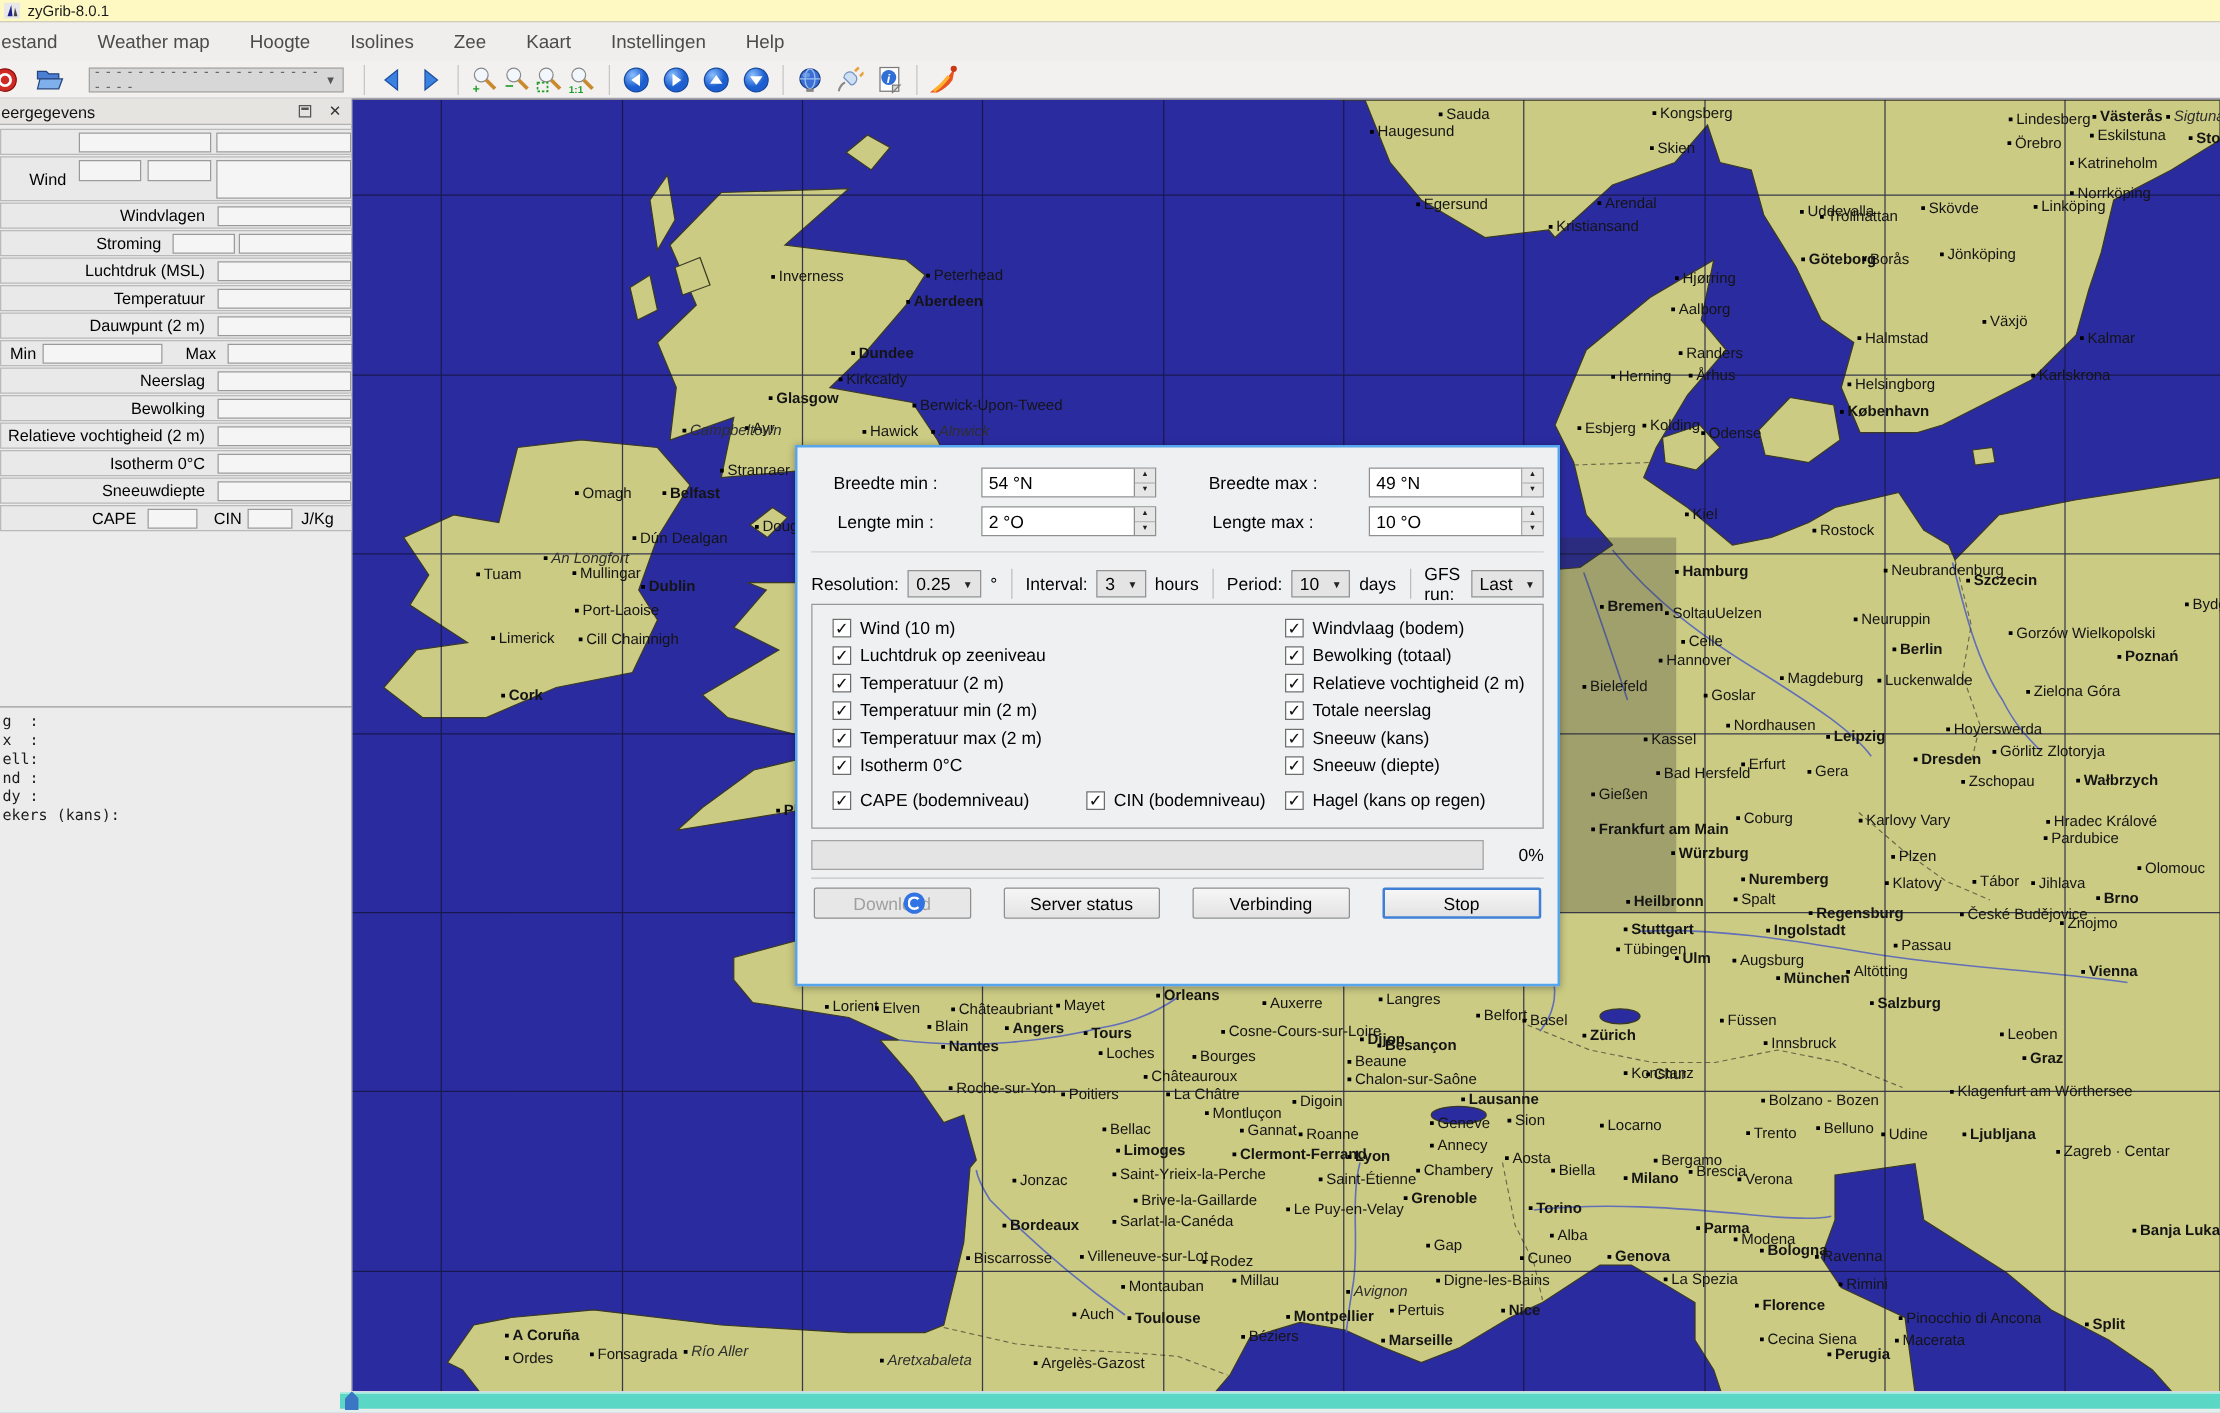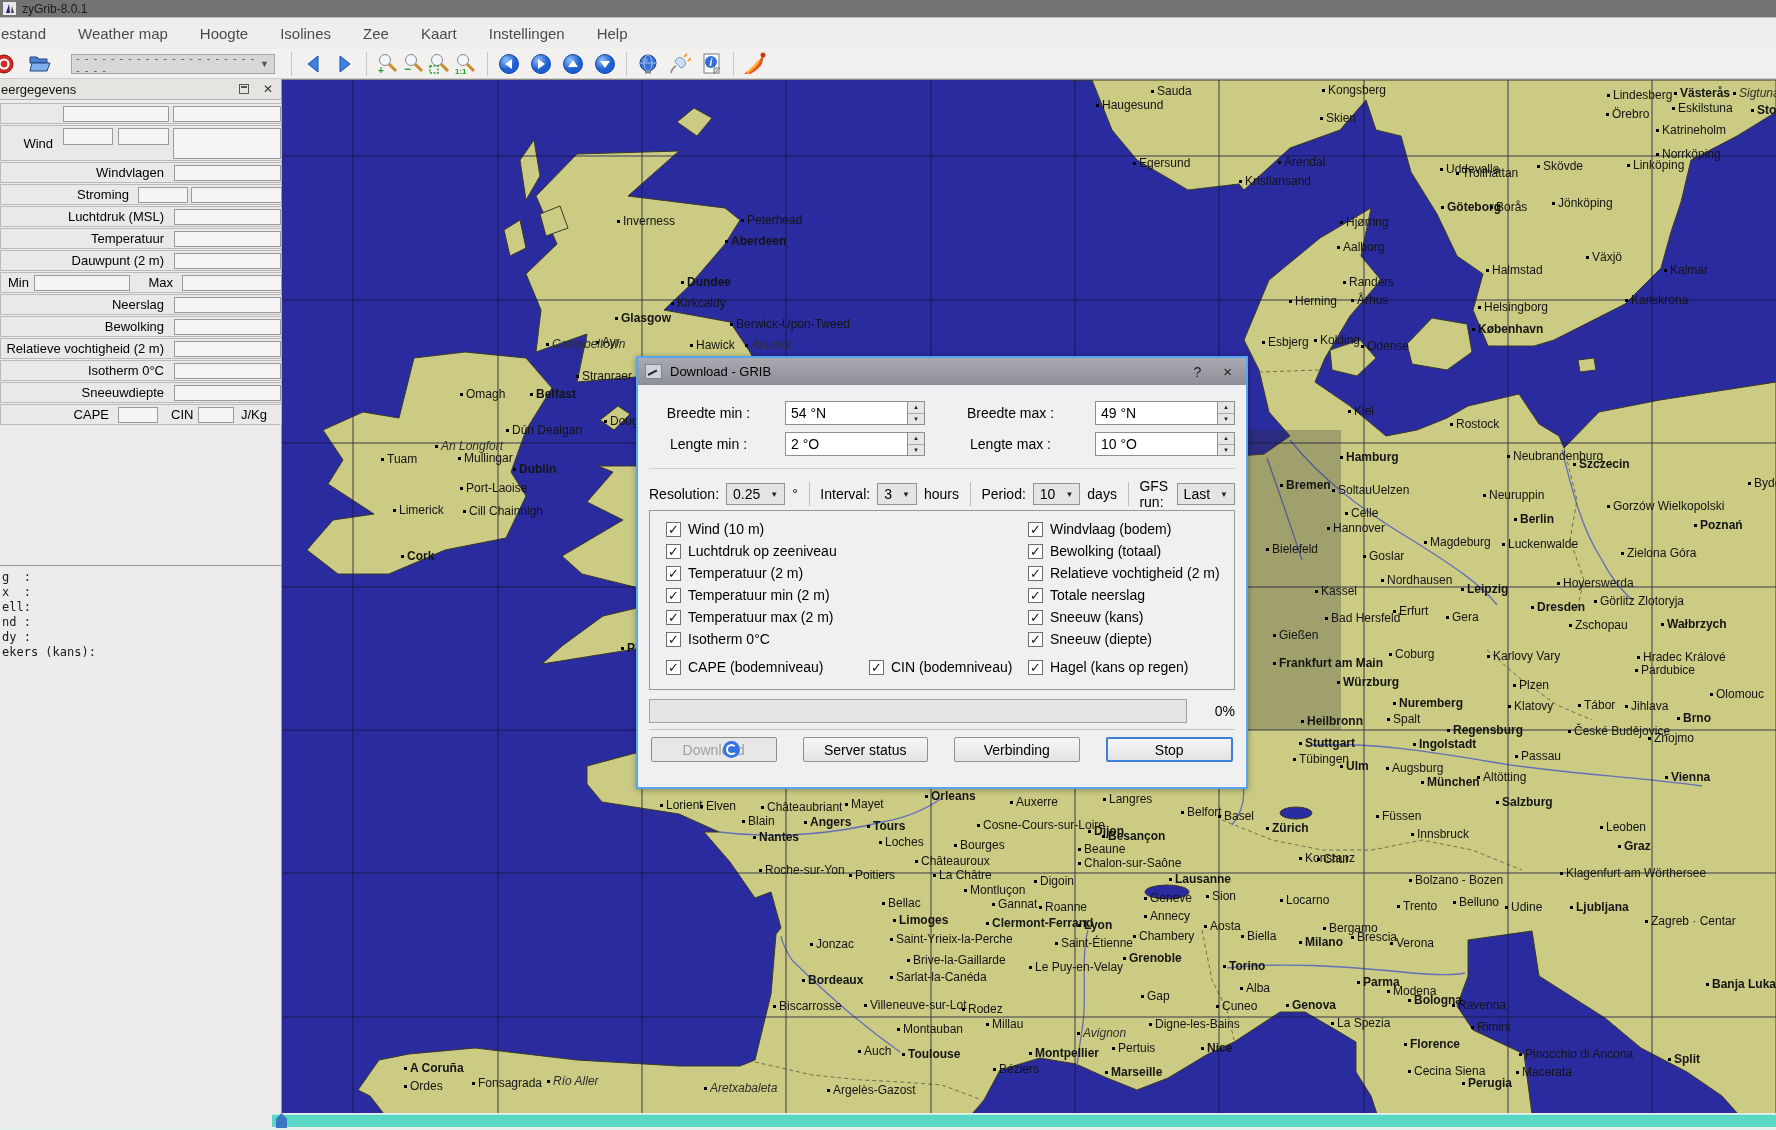--- a/index.html
+++ b/index.html
@@ -1,20 +1,20 @@
 <!DOCTYPE html>
 <html><head>
 <meta charset="utf-8">
 <style>
   * { margin:0; padding:0; box-sizing:border-box; }
   html,body { width:1776px; height:1130px; overflow:hidden; background:#ececec;
               font-family:"Liberation Sans", sans-serif; }
 
   
-  .titlebar { position:absolute; left:0; top:0; width:1776px; height:18px; background:#737373;
+  .titlebar { position:absolute; left:0; top:0; width:1776px; height:18px; background:#fef9c3;
               display:flex; align-items:center; font-size:12px; color:#1a1a1a; border-bottom:1px solid #c2bfba;}
   .titlebar .appicon { width:13px; height:13px; margin:0 6px 0 3px; }
   .menubar { position:absolute; left:0; top:18px; width:1776px; height:31px; background:#efeeec;
              display:flex; align-items:center; font-size:15px; color:#4b4b4b; }
   .menu-item { padding:0 16px; cursor:default; }
   .menu-item:first-child { padding-left:1px; }
   .toolbar { position:absolute; left:0; top:49px; width:1776px; height:30px; background:#f2f1ef;
              border-bottom:1px solid #cccccc; display:flex; align-items:center; }
   .tbtn { width:26px; height:26px; display:flex; align-items:center; justify-content:center; }
   .tsep { width:1px; height:24px; background:#c6c6c6; margin:0 8px; }
@@ -616,26 +616,20 @@
     </div>
 </div>
 
 <div class="timeline">
   <div class="bar"></div>
   <div class="marker"></div>
   <div class="below"></div>
 </div>
 
 <div class="dialog">
-  <div class="dlg-title">
-    <span class="dicon"></span>
-    <span>Download - GRIB</span>
-    <span class="hm">?</span>
-    <span class="cl">×</span>
-  </div>
   <div class="dlg-body">
     <div class="fieldgrid">
       <div class="flab">Breedte min :</div>
       <div class="spin">
         <span class="val">54 °N</span>
         <span class="btns">
             <span>▲</span>
             <span>▼</span>
           </span>
       </div>

